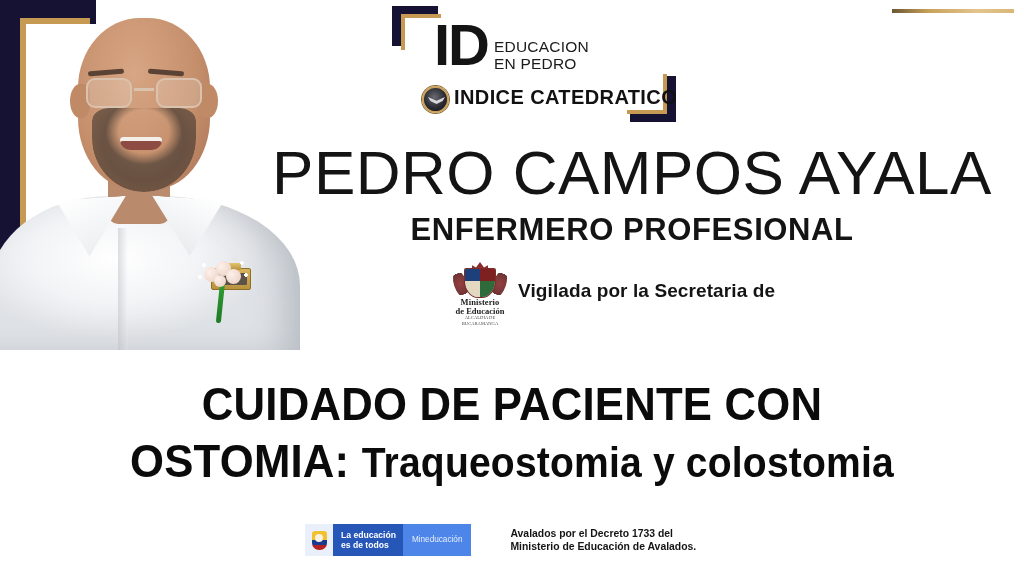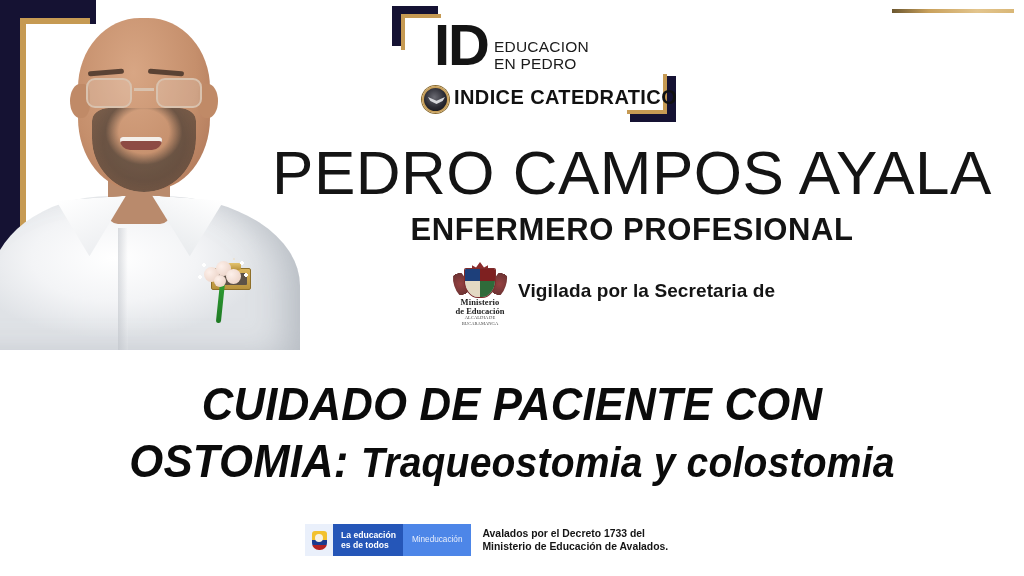--- a/index.html
+++ b/index.html
@@ -277,38 +277,38 @@
     position:absolute; left:0; top:53px; width:56px; text-align:center;
     font-family:"Liberation Serif", serif; font-size:4.6px; color:#4a4a4a; line-height:6px;
   }
   .vig-text {
     font-size:19px; line-height:25px; font-weight:bold; color:#141414;
     letter-spacing:.1px;
   }
 
   
   .title-wrap {
-    position:absolute; left:0; top:376px; width:1024px; text-align:center;font-style:italic;
+    position:absolute; left:0; top:376px; width:1024px; text-align:center;
   }
   .title-l1 {
     font-size:47px; line-height:56px; font-weight:bold;
     letter-spacing:.2px; color:#0b0b0b;
     transform:scaleX(.93); transform-origin:center;
   }
   .title-l2 {
     font-size:47px; line-height:58px; font-weight:bold;
     letter-spacing:.2px; color:#0b0b0b;
     transform:scaleX(.93); transform-origin:center;
   }
   .title-l2 .thin { font-size:42px; }
 
   
   .footer {
     position:absolute; left:305px; top:524px;
-    display:flex; align-items:flex-start;
+    display:flex; align-items:flex-start;gap:28px;
   }
   .gov-logo { display:flex; align-items:stretch; height:32px; }
   .gov-logo .escudo-box {
     width:28px; background:#eaf0fb; display:flex; align-items:center; justify-content:center;
   }
   .gov-logo .escudo {
     width:15px; height:19px;
     background:linear-gradient(180deg,#f2c12e 0%, #f2c12e 46%, #1a3a8f 46%, #1a3a8f 72%, #b22222 72%);
     border-radius:3px 3px 7px 7px;
     position:relative;

